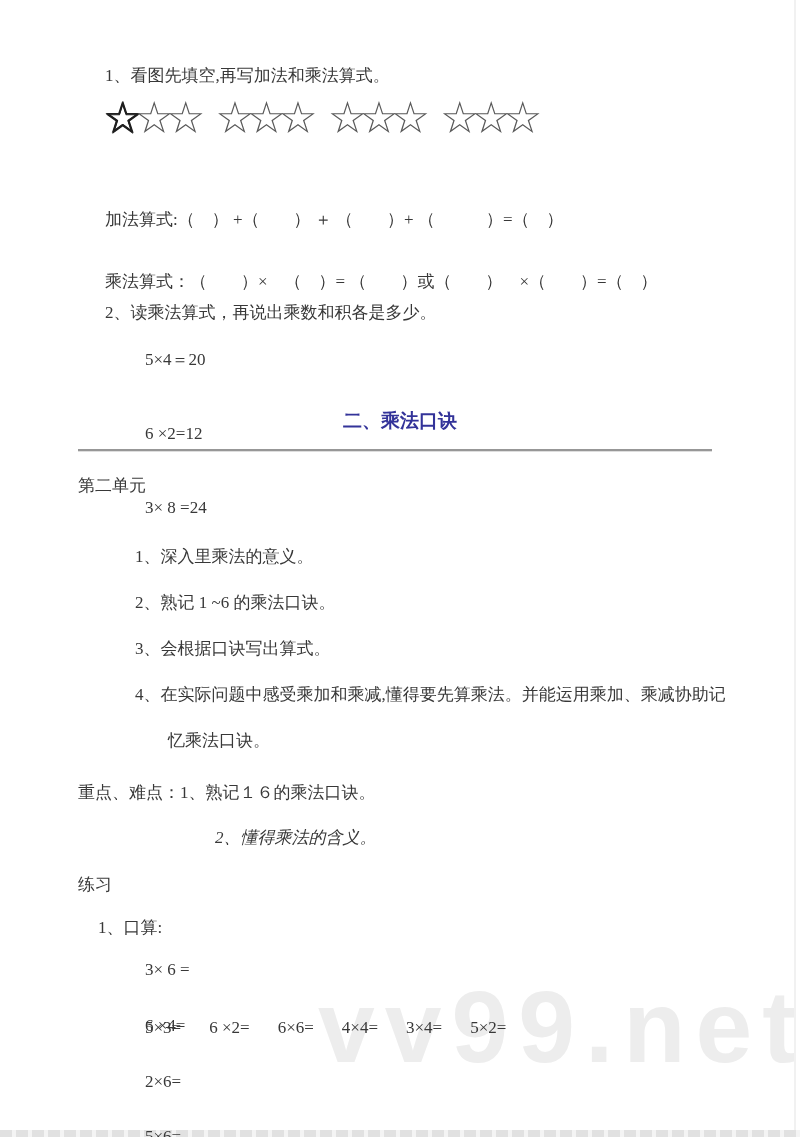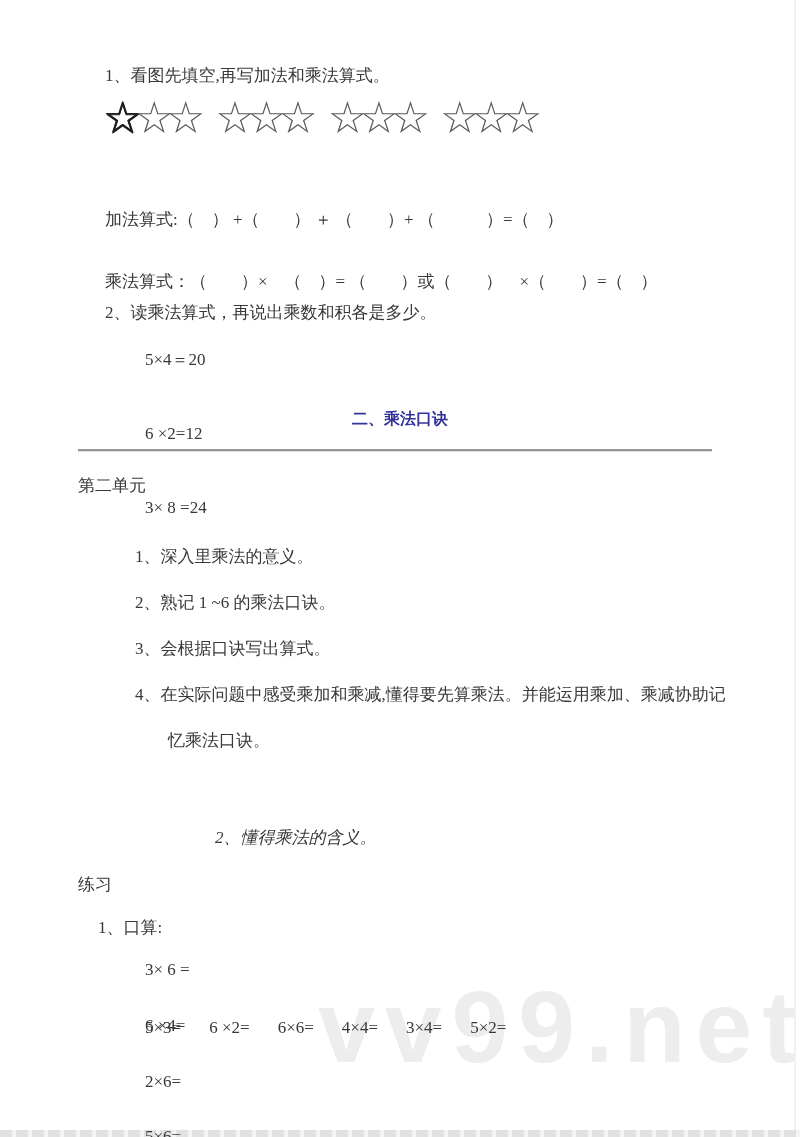--- a/index.html
+++ b/index.html
@@ -13,21 +13,21 @@
     font-size:17px;
     line-height:1.4;
   }
   .abs{position:absolute;white-space:nowrap;}
   
   .stars-row{display:flex;gap:18px;}
   .star-group{letter-spacing:-8px;font-family:"DejaVu Sans",sans-serif;font-size:44px;line-height:44px;color:#5a5a5a;}
   .star{display:inline;}
   .star-bold{color:#1f1f1f;text-shadow:0.6px 0 currentColor,-0.6px 0 currentColor,0 0.6px currentColor;}
   
-  .heading{width:800px;text-align:center;font-weight:bold;color:#333399;font-size:16px;}
+  .heading{width:800px;text-align:center;font-weight:bold;color:#333399;font-size:19px;}
   
   .divider{height:0;border-top:2px solid #979797;box-shadow:0 1px 0 #dedede;}
   
   .objectives{list-style:none;margin:0;padding:0;width:592px;white-space:normal;}
   .objectives li{line-height:46px;padding-left:33px;text-indent:-33px;}
   
   .eq-row{display:flex;}
   .eq-row.row-a{gap:50px;}
   .eq-row.row-b{gap:32px;flex-direction:column;}
   .eq-row.row-c{gap:28px;}
@@ -86,20 +86,21 @@
 
     <div class="abs" style="left:78px;top:474px;">第二单元</div>
 
     <ul class="abs objectives" style="left:135px;top:534px;">
         <li>1、深入里乘法的意义。</li>
         <li>2、熟记 1 ~6 的乘法口诀。</li>
         <li>3、会根据口诀写出算式。</li>
         <li>4、在实际问题中感受乘加和乘减,懂得要先算乘法。并能运用乘加、乘减协助记忆乘法口诀。</li>
       </ul>
 
+    <div class="abs" style="left:78px;top:781px;">重点、难点：1、熟记１６的乘法口诀。</div>
 
     <div class="abs" style="left:215px;top:826px;font-style:italic;">2、懂得乘法的含义。</div>
 
     <div class="abs" style="left:78px;top:873px;">练习</div>
 
     <div class="abs" style="left:98px;top:916px;">1、口算:</div>
 
     <div class="abs eq-row row-b" style="left:145px;top:958px;">
         <span>3× 6 =</span>
         <span>6 ×4=</span>

